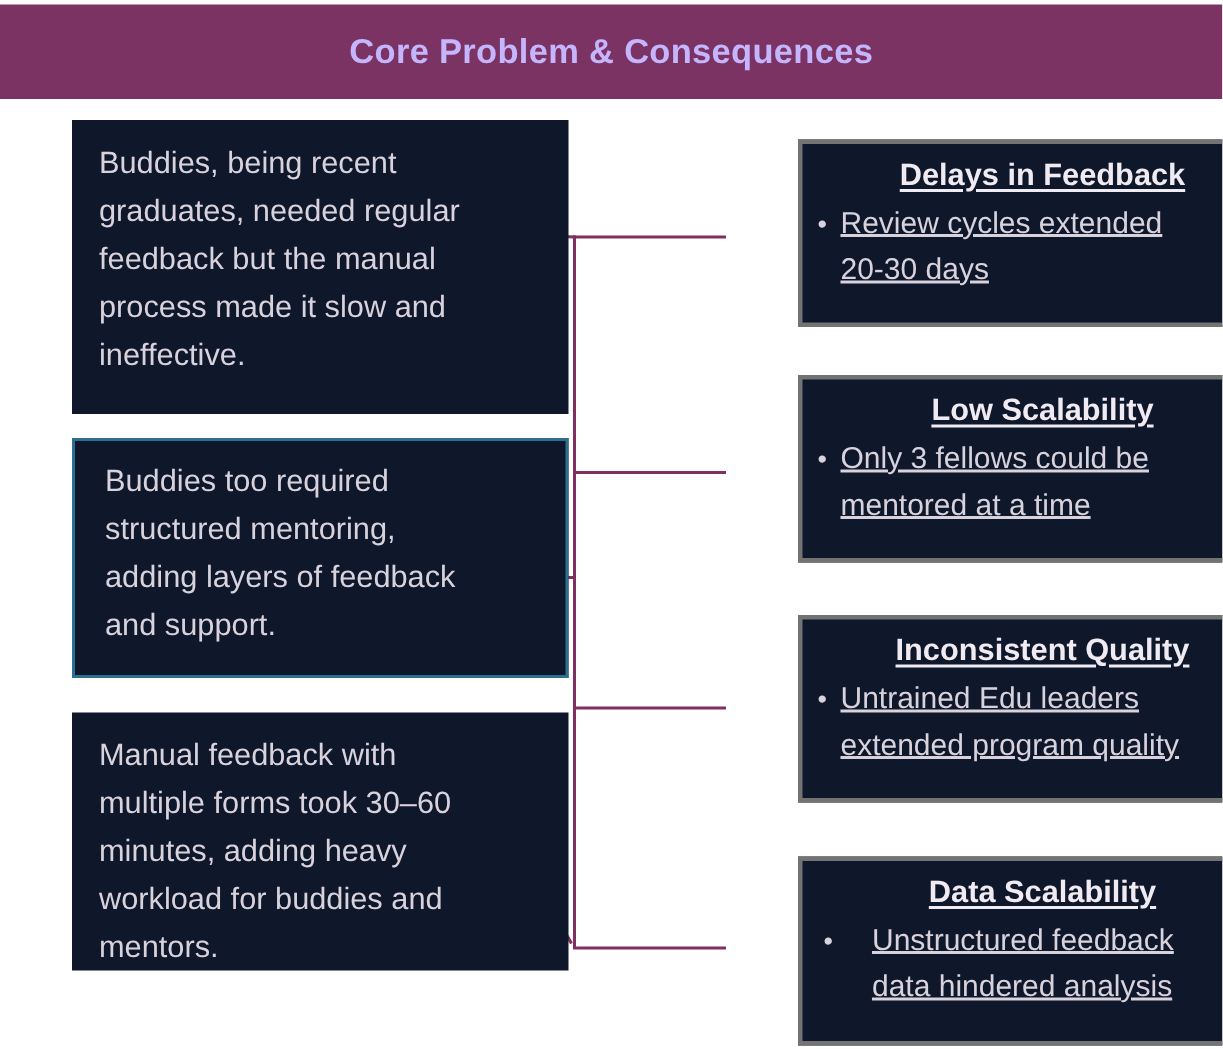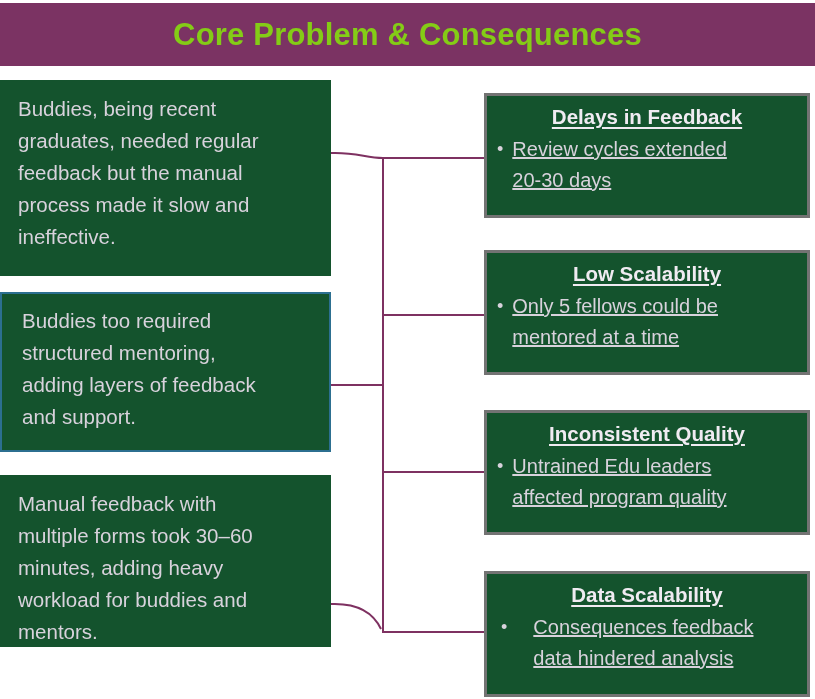--- a/index.html
+++ b/index.html
@@ -9,26 +9,26 @@
     background:#ffffff;
     overflow:hidden;
     font-family:"Liberation Sans","DejaVu Sans",sans-serif;
   }
   .title-bar{
     position:absolute;left:0;top:3px;width:815px;height:63px;
     background:#7B3363;
     display:flex;align-items:center;justify-content:center;
   }
   .title-bar h1{
-    margin:0;font-size:31px;font-weight:bold;color:#84cc16;
+    margin:0;font-size:23px;font-weight:bold;color:#c4b5fd;
     letter-spacing:0.2px;
   }
   .connector-layer{position:absolute;left:0;top:0;z-index:0;}
   .box{
-    position:absolute;background:#14532d;box-sizing:border-box;z-index:1;
+    position:absolute;background:#0f172a;box-sizing:border-box;z-index:1;margin-left:48px;
   }
   .problem{
     left:0;width:331px;
     color:#D8D2DC;font-size:20.5px;line-height:32px;
     padding:13px 8px 0 18px;
   }
   .problem.highlight{border:2.5px solid #2C6F90;padding:11px 8px 0 20px;}
   .p1{top:80px;height:196px;}
   .p2{top:292px;height:160px;}
   .p3{top:475px;height:172px;}
@@ -106,36 +106,36 @@
       <span class="bullet-glyph">•</span>
       <span class="bullet-text">Review cycles extended
 20-30 days</span>
     </div>
   </div>
 
   <div class="box consequence c2">
     <div class="c-heading">Low Scalability</div>
     <div class="bullet-row">
       <span class="bullet-glyph">•</span>
-      <span class="bullet-text">Only 5 fellows could be
+      <span class="bullet-text">Only 3 fellows could be
 mentored at a time</span>
     </div>
   </div>
 
   <div class="box consequence c3">
     <div class="c-heading">Inconsistent Quality</div>
     <div class="bullet-row">
       <span class="bullet-glyph">•</span>
       <span class="bullet-text">Untrained Edu leaders
-affected program quality</span>
+extended program quality</span>
     </div>
   </div>
 
   <div class="box consequence c4">
     <div class="c-heading">Data Scalability</div>
     <div class="bullet-row gap-wide">
       <span class="bullet-glyph">•</span>
-      <span class="bullet-text">Consequences feedback
+      <span class="bullet-text">Unstructured feedback
 data hindered analysis</span>
     </div>
   </div>
 
 </div>
 
 </body></html>

